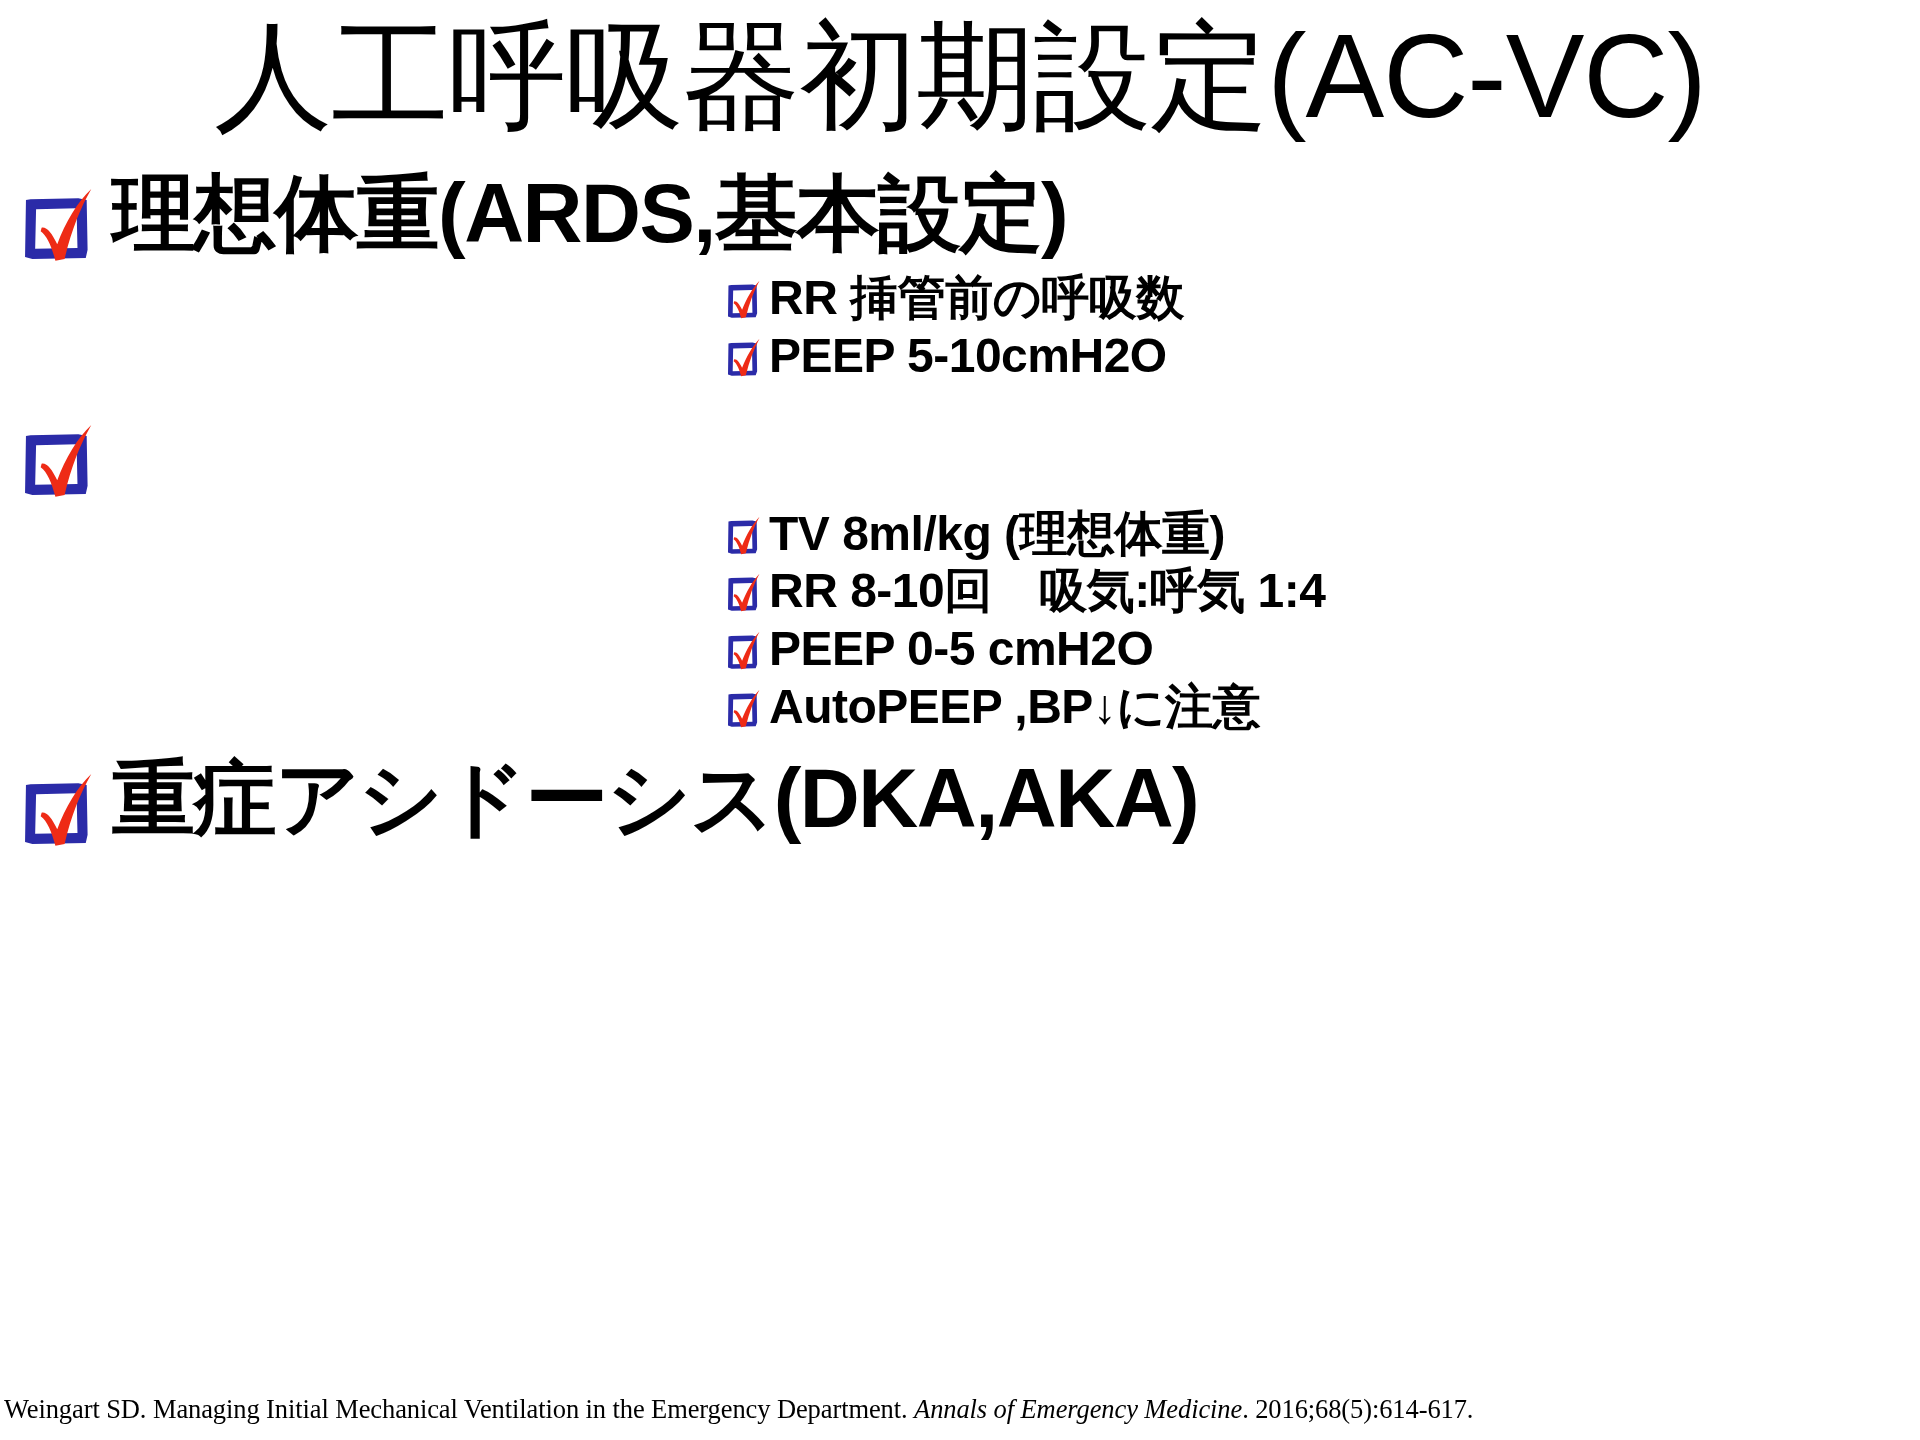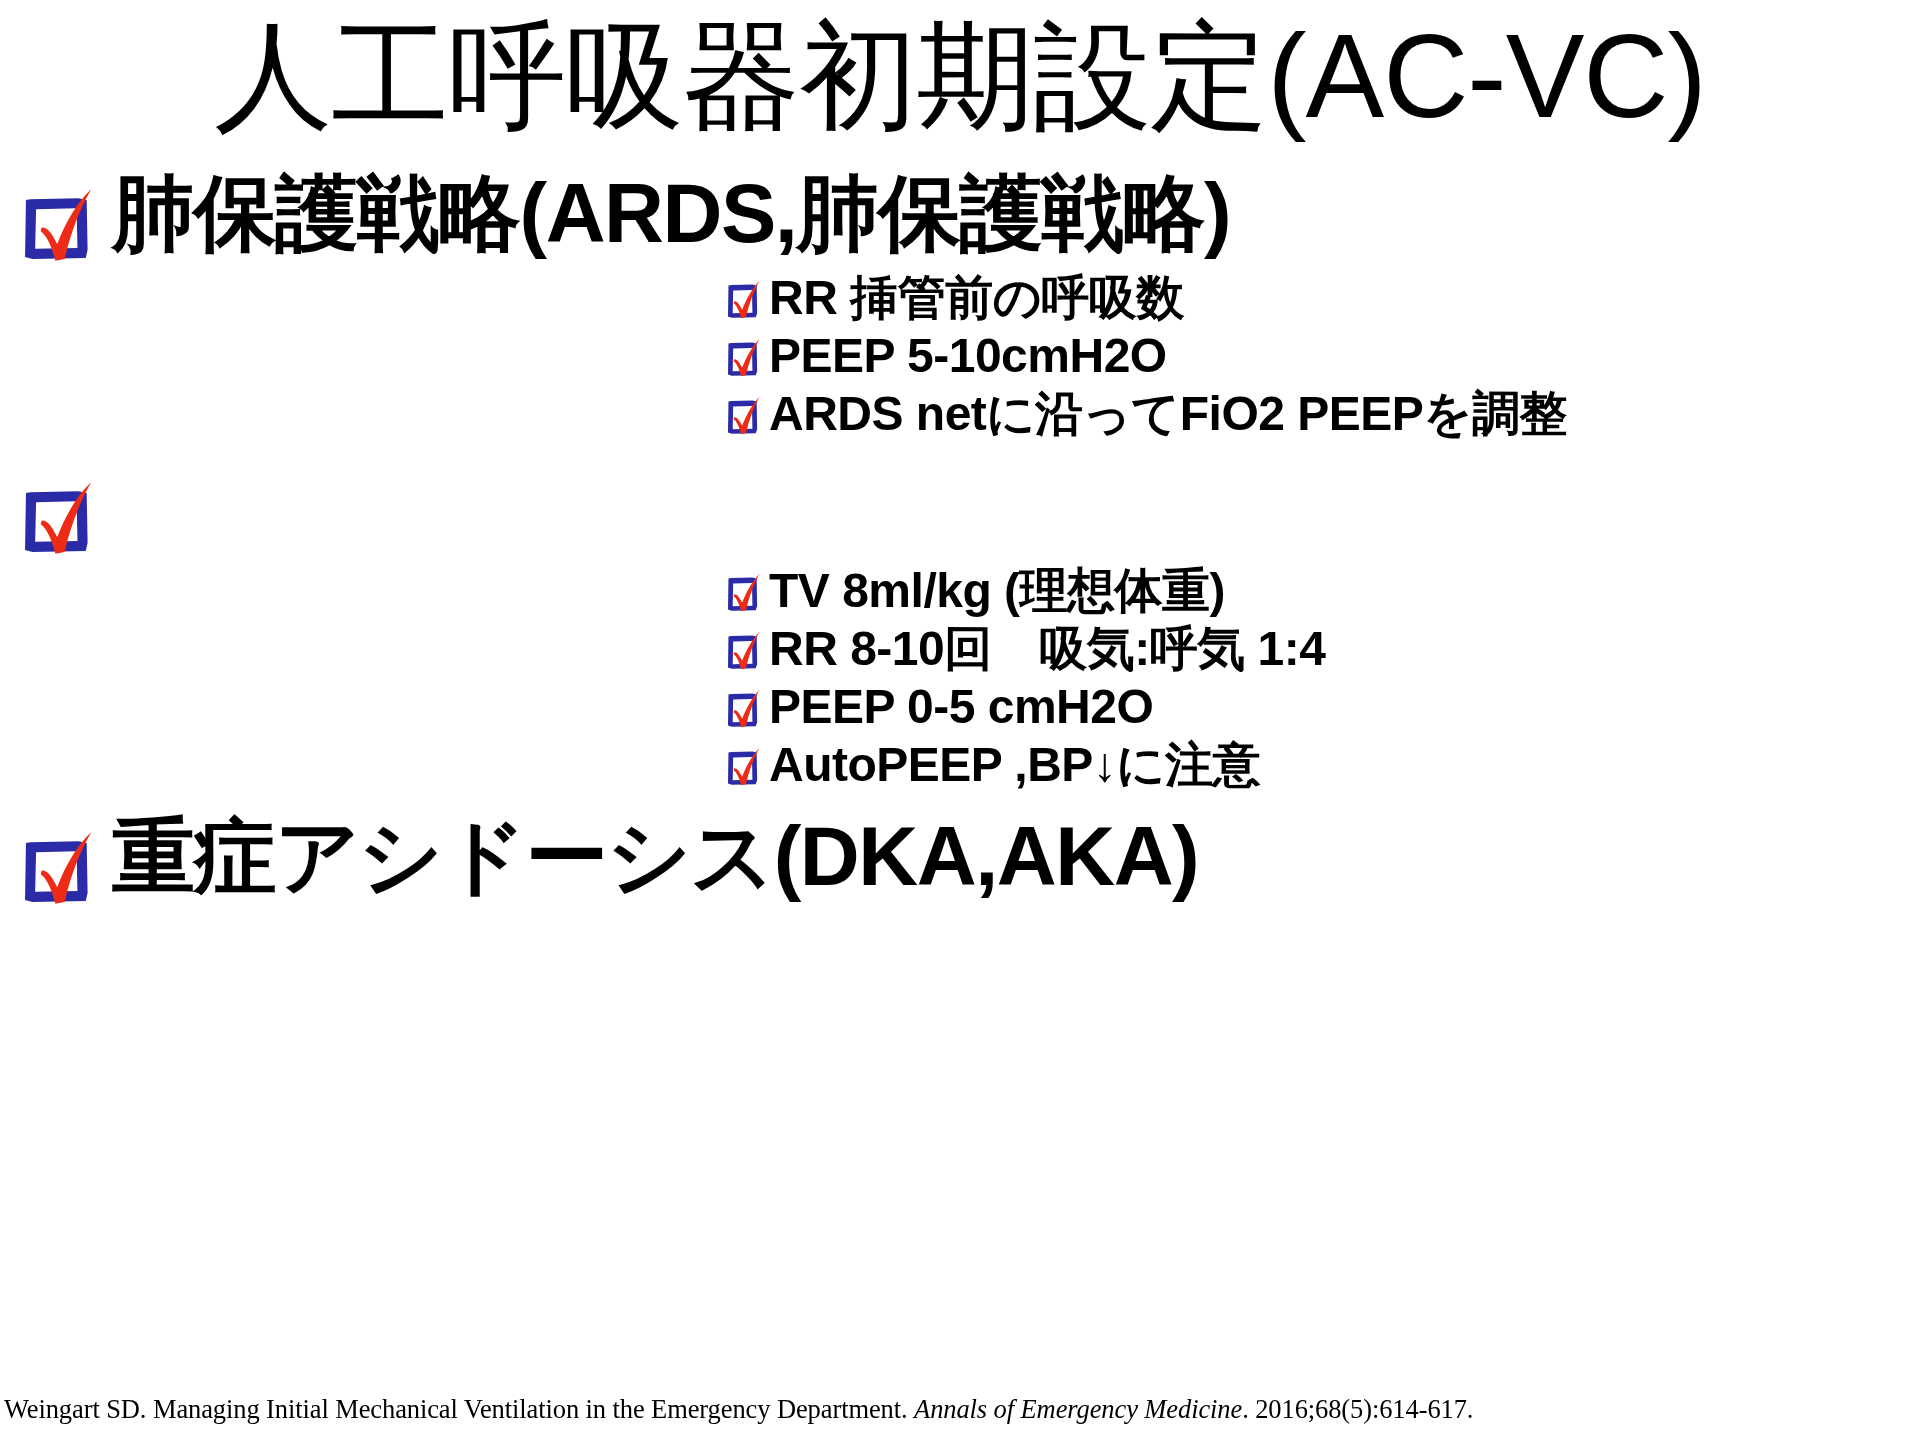--- a/index.html
+++ b/index.html
@@ -118,49 +118,40 @@
   <div class="body-block">
 
     <div class="section">
       <div class="section-head">
         <span class="cbx cbx-lg">
           <svg viewBox="0 0 100 100" width="92" height="92" aria-hidden="true">
             <path d="M13 24 L12 86 L20 88 L78 87 L80 78 L79 24 L70 22 L18 23 Z M24 34 L68 33 L69 76 L23 77 Z" fill="#2B2BA8"></path>
             <path d="M30 54 C36 53 41 60 47 72 C56 48 69 26 84 12 C72 33 62 58 55 88 L45 90 C41 75 36 63 29 58 Z" fill="#EE2B16"></path>
           </svg>
         </span>
-        <span class="head-text">肺保護戦略(ARDS,肺保護戦略)</span>
+        <span class="head-text">理想体重(ARDS,基本設定)</span>
       </div>
       <div class="sub-list">
         <div class="sub-item">
           <span class="cbx cbx-sm">
             <svg viewBox="0 0 100 100" width="47" height="47" aria-hidden="true">
               <path d="M18 20 L17 86 L25 89 L76 88 L79 79 L78 20 L69 18 L24 19 Z M28 31 L68 30 L69 78 L27 79 Z" fill="#2B2BA8"></path>
               <path d="M30 54 C36 53 41 60 47 72 C56 48 69 26 84 10 C72 32 62 58 55 88 L45 90 C41 75 36 63 29 58 Z" fill="#EE2B16"></path>
             </svg>
           </span>
           <span class="sub-text">RR 挿管前の呼吸数</span>
         </div>
         <div class="sub-item">
           <span class="cbx cbx-sm">
             <svg viewBox="0 0 100 100" width="47" height="47" aria-hidden="true">
               <path d="M18 20 L17 86 L25 89 L76 88 L79 79 L78 20 L69 18 L24 19 Z M28 31 L68 30 L69 78 L27 79 Z" fill="#2B2BA8"></path>
               <path d="M30 54 C36 53 41 60 47 72 C56 48 69 26 84 10 C72 32 62 58 55 88 L45 90 C41 75 36 63 29 58 Z" fill="#EE2B16"></path>
             </svg>
           </span>
           <span class="sub-text">PEEP 5-10cmH2O</span>
-        </div>
-        <div class="sub-item">
-          <span class="cbx cbx-sm">
-            <svg viewBox="0 0 100 100" width="47" height="47" aria-hidden="true">
-              <path d="M18 20 L17 86 L25 89 L76 88 L79 79 L78 20 L69 18 L24 19 Z M28 31 L68 30 L69 78 L27 79 Z" fill="#2B2BA8"></path>
-              <path d="M30 54 C36 53 41 60 47 72 C56 48 69 26 84 10 C72 32 62 58 55 88 L45 90 C41 75 36 63 29 58 Z" fill="#EE2B16"></path>
-            </svg>
-          </span>
-          <span class="sub-text">ARDS netに沿ってFiO2 PEEPを調整</span>
         </div>
       </div>
     </div>
 
     <div class="section" style="margin-top:26px;">
       <div class="section-head">
         <span class="cbx cbx-lg">
           <svg viewBox="0 0 100 100" width="92" height="92" aria-hidden="true">
             <path d="M13 24 L12 86 L20 88 L78 87 L80 78 L79 24 L70 22 L18 23 Z M24 34 L68 33 L69 76 L23 77 Z" fill="#2B2BA8"></path>
             <path d="M30 54 C36 53 41 60 47 72 C56 48 69 26 84 12 C72 33 62 58 55 88 L45 90 C41 75 36 63 29 58 Z" fill="#EE2B16"></path>

